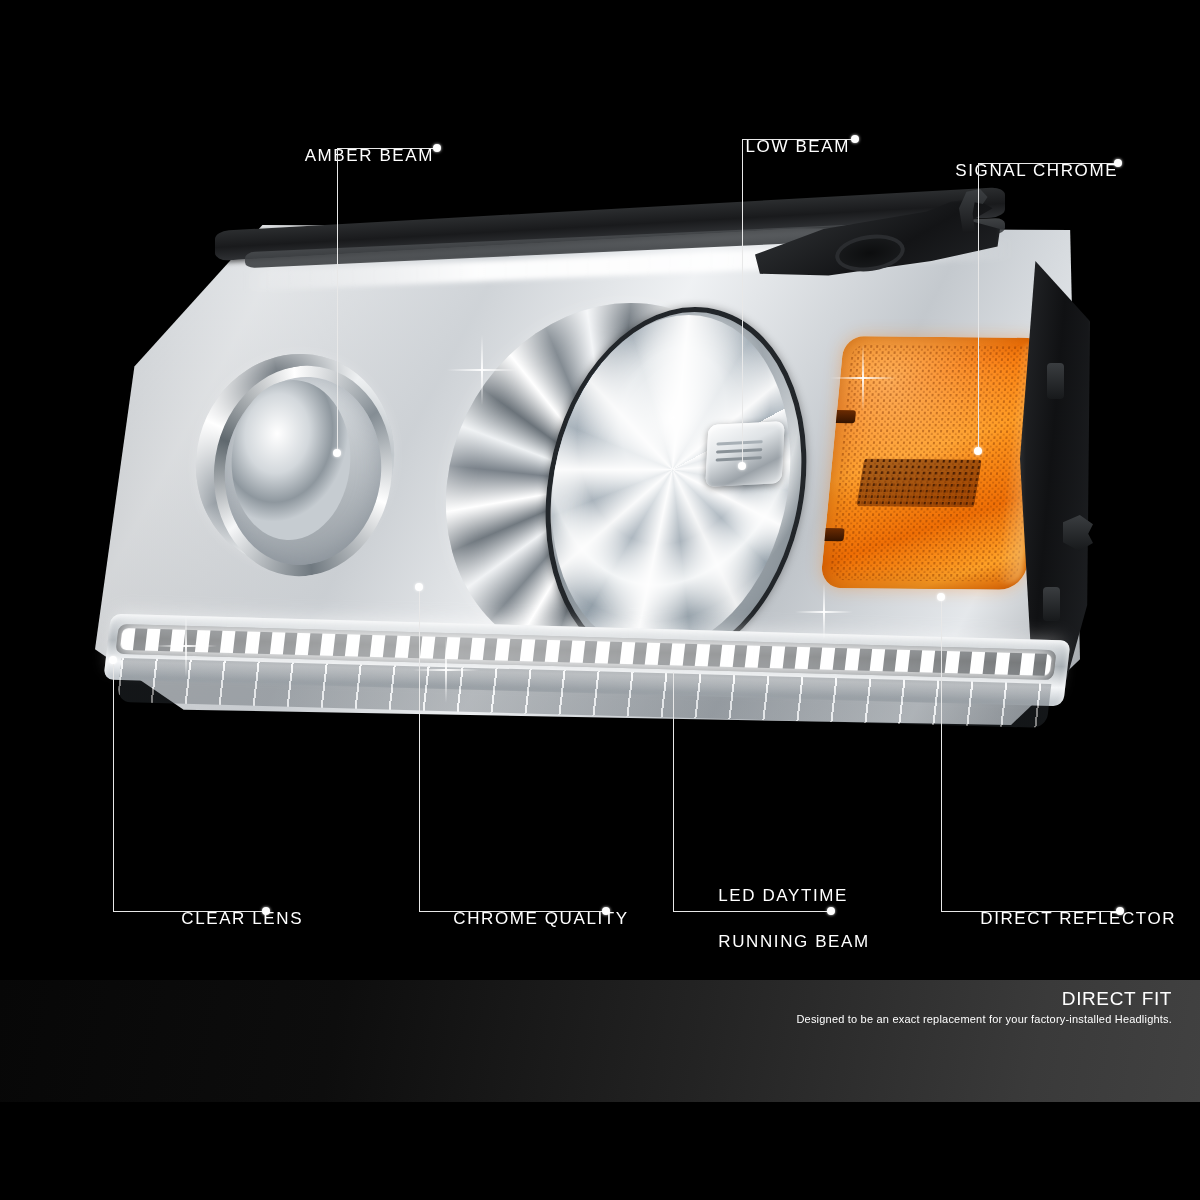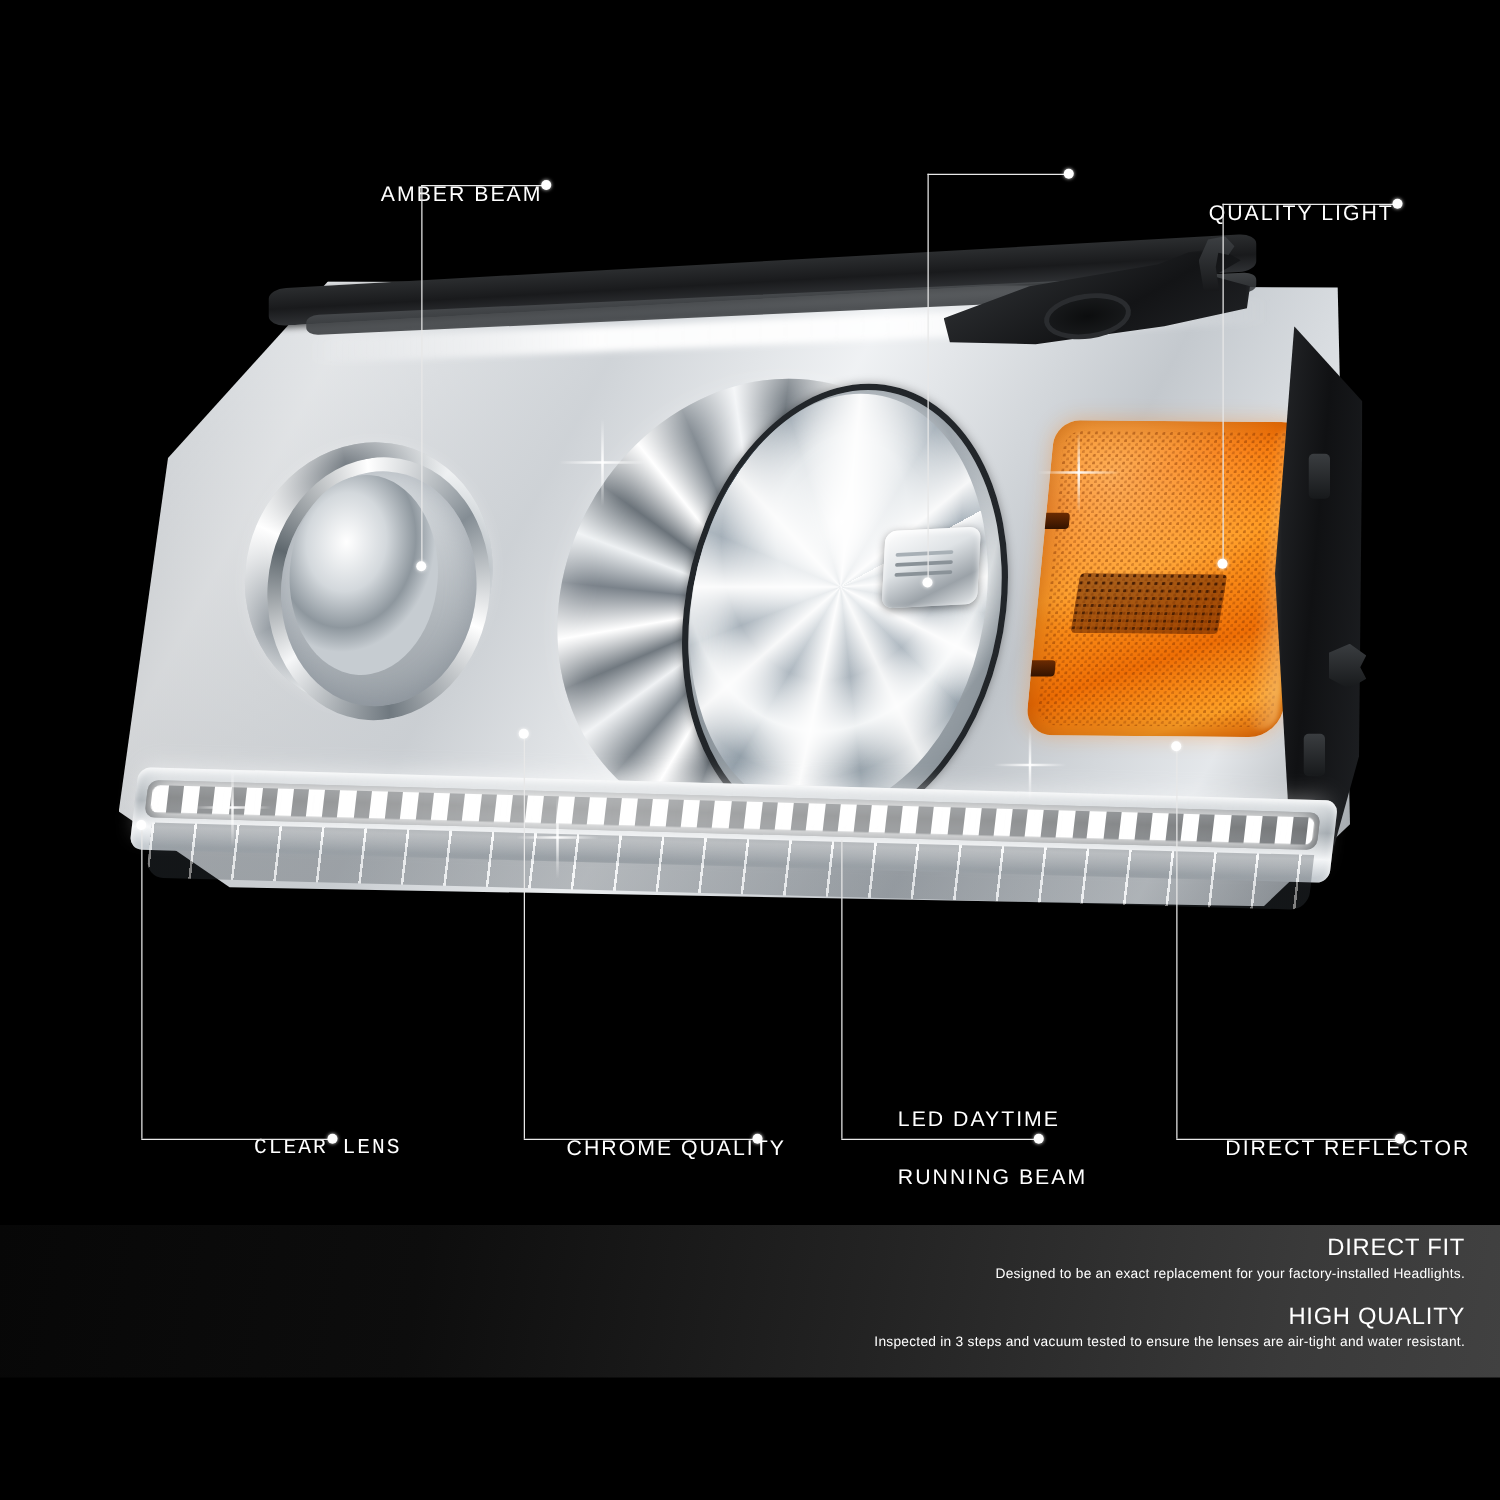--- a/index.html
+++ b/index.html
@@ -257,34 +257,37 @@
   </div>
 
   <div class="callout r" style="left:254px;top:122px;width:180px;">
     <span>AMBER BEAM</span>
   </div>
   <div class="lead h" style="left:337px;top:148px;width:100px;"></div>
   <div class="lead v" style="left:337px;top:148px;height:305px;"></div>
   <div class="dot" style="left:433px;top:144px;"></div>
   <div class="dot" style="left:333px;top:449px;"></div>
 
+  <div class="callout r" style="left:680px;top:113px;width:170px;">
+    <span>LOW BEAM</span>
+  </div>
   <div class="lead h" style="left:742px;top:139px;width:113px;"></div>
   <div class="lead v" style="left:742px;top:139px;height:327px;"></div>
   <div class="dot" style="left:851px;top:135px;"></div>
   <div class="dot" style="left:738px;top:462px;"></div>
 
   <div class="callout r" style="left:930px;top:137px;width:185px;">
-    <span>QUALITY LIGHT</span>
+    <span>SIGNAL CHROME</span>
   </div>
   <div class="lead h" style="left:978px;top:163px;width:140px;"></div>
   <div class="lead v" style="left:978px;top:163px;height:288px;"></div>
   <div class="dot" style="left:1114px;top:159px;"></div>
   <div class="dot" style="left:974px;top:447px;"></div>
 
-  <div class="callout l" style="left:156px;top:885px;width:200px;font-family:Liberation Mono, monospace;">
+  <div class="callout l" style="left:156px;top:885px;width:200px;">
     <span>CLEAR LENS</span>
   </div>
   <div class="lead h" style="left:113px;top:911px;width:153px;"></div>
   <div class="lead v" style="left:113px;top:660px;height:251px;"></div>
   <div class="dot" style="left:262px;top:907px;"></div>
   <div class="dot" style="left:109px;top:656px;"></div>
 
   <div class="callout l" style="left:428px;top:885px;width:230px;">
     <span>CHROME QUALITY</span>
   </div>
@@ -307,19 +310,15 @@
   <div class="lead h" style="left:941px;top:911px;width:179px;"></div>
   <div class="lead v" style="left:941px;top:597px;height:314px;"></div>
   <div class="dot" style="left:1116px;top:907px;"></div>
   <div class="dot" style="left:937px;top:593px;"></div>
 
   <div id="footer">
     <div class="ftxt" style="top:8px;">
       <div class="fhead">DIRECT FIT</div>
       <div class="fbody">Designed to be an exact replacement for your factory-installed Headlights.</div>
     </div>
-    <div class="ftxt" style="top:63px;">
-      <div class="fhead">HIGH QUALITY</div>
-      <div class="fbody">Inspected in 3 steps and vacuum tested to ensure the lenses are air-tight and water resistant.</div>
-    </div>
   </div>
 
 </div>
 
 </body></html>

